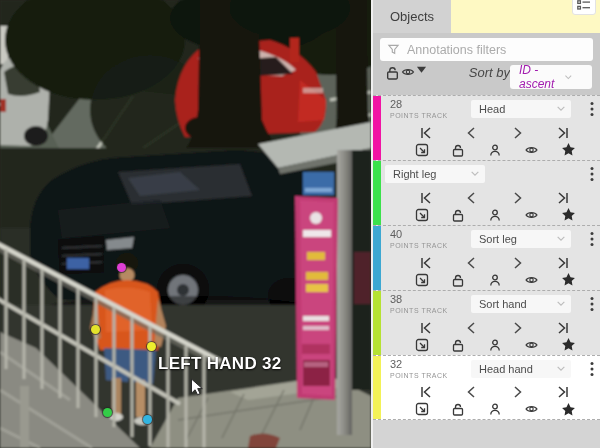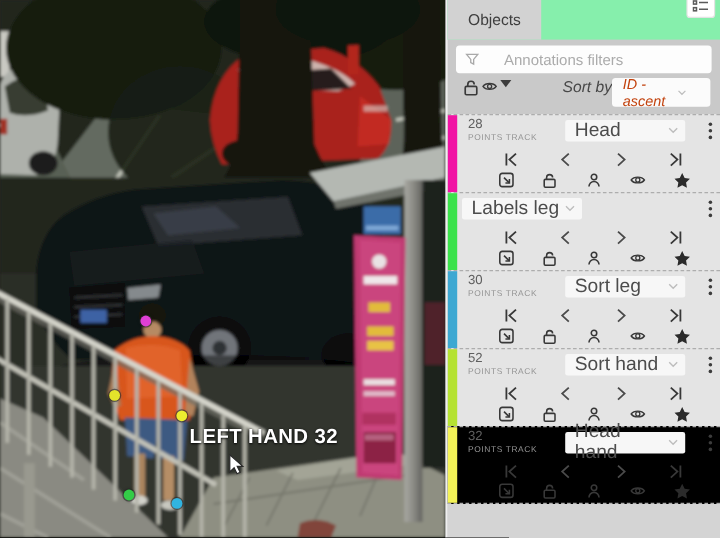--- a/index.html
+++ b/index.html
@@ -13,49 +13,49 @@
   .kp { position:absolute; width:9px; height:9px; border-radius:50%;
         box-shadow:0 0 0 1px rgba(40,40,40,.55), 0 0 3px rgba(0,0,0,.4); }
   .kp-label { position:absolute; left:158px; top:354px; color:#fff; font-weight:700;
         font-size:17px; letter-spacing:.3px; white-space:nowrap;
         text-shadow:0 1px 2px rgba(0,0,0,.85), 0 0 1px rgba(0,0,0,.7); }
   .cursor { position:absolute; left:190px; top:378px; }
 
   
   .sidebar { width:229px; height:448px; background:#c9c9c9; border-left:2px solid #efefef;
              display:flex; flex-direction:column; }
-  .tabbar { position:relative; height:33px; background:#86efac; display:flex; align-items:stretch; flex:0 0 33px; }
+  .tabbar { position:relative; height:33px; background:#fef9c3; display:flex; align-items:stretch; flex:0 0 33px; }
   .tab { padding:0 17px; display:flex; align-items:center; font-size:13px; color:#3e3e3e; cursor:default; }
   .tab.active { background:#d2d2d2; }
   .corner-btn { position:absolute; right:4px; top:-9px; width:24px; height:24px; background:#fff;
                 border:1px solid #e3e3e3; border-radius:3px; display:flex; align-items:flex-end;
                 justify-content:center; padding-bottom:3px; }
   .filter-wrap { margin:5px 7px 4px 7px; height:23px; background:#fdfdfd; border-radius:3px;
-                 display:flex; align-items:center; padding:0 7px; gap:20px; flex:0 0 23px; }
+                 display:flex; align-items:center; padding:0 7px; gap:7px; flex:0 0 23px; }
   .filter-wrap input { border:0; outline:0; background:transparent; flex:1; font-size:12.5px;
                  color:#5a5a5a; font-family:"Liberation Sans", sans-serif; }
   .filter-wrap input::placeholder { color:#ababab; }
   .ctrl-row { height:30px; display:flex; align-items:flex-start; padding:0 8px 0 12px; flex:0 0 30px;font-style:italic; }
   .ctrl-ic { display:flex; align-items:center; }
   .sortby { margin-left:auto; font-size:13px; color:#474747; }
   .sort-select { width:82px; height:24px; background:#fbfbfb; border-radius:3px; display:flex;
                  align-items:center; justify-content:space-between; padding:0 19px 0 9px;
-                 font-size:12px; color:#c2410c; }
+                 font-size:12px; color:#a21caf; }
   .track-list { flex:1; background:#d4d4d4; overflow:hidden; }
   .track-item { height:65px; display:flex; background:#e4e4e4; border-top:1px dashed #adadad; position:relative; }
   .track-item:last-of-type { border-bottom:1px dashed #adadad; }
   .stripe { width:8px; flex:0 0 8px; }
   .item-body { flex:1; display:flex; flex-direction:column; padding:3px 6px 2px 4px; }
   .row1 { display:flex; align-items:flex-start; height:24px; }
   .id-block { flex:0 0 86px; padding-left:5px; line-height:1.05; }
   .item-id { font-size:11px; color:#5f5f5f; }
   .item-type { font-size:7px; color:#949494; letter-spacing:.5px; margin-top:1px; }
   .label-select { width:100px; height:18px; background:#f7f7f7; border-radius:2px; display:flex;
                   align-items:center; justify-content:space-between; padding:0 5px 0 8px;
-                  font-size:16px; color:#4c4c4c; margin-top:1px; }
+                  font-size:11px; color:#4c4c4c; margin-top:1px; }
   .kebab { margin-left:auto; padding-top:2px; }
   .row2 { display:flex; justify-content:space-between; margin:3px 24px 0 34px; height:17px; }
   .row3 { display:flex; justify-content:space-between; margin:1px 18px 0 30px; height:17px; }
   .ibtn { display:flex; align-items:center; justify-content:center; }
 </style>
 </head>
 <body>
 
 <div class="app">
 
@@ -357,21 +357,21 @@
         </span>
       </div>
     </div>
   </div>
 
   <div class="track-item">
     <div class="stripe" style="background: rgb(59, 226, 75);"></div>
     <div class="item-body">
       <div class="row1">
         <div class="label-select">
-          <span>Labels leg</span>
+          <span>Right leg</span>
           <svg width="10" height="8" viewBox="0 0 12 9">
             <path d="M2 2l4 4 4-4" stroke="#bdbdbd" stroke-width="1.4" fill="none"></path>
           </svg>
         </div>
         <div class="kebab">
           <svg width="4" height="16" viewBox="0 0 4 16">
             <circle cx="2" cy="2.5" r="1.5" fill="#3c3c3c"></circle>
                   <circle cx="2" cy="8" r="1.5" fill="#3c3c3c"></circle>
                   <circle cx="2" cy="13.5" r="1.5" fill="#3c3c3c"></circle>
           </svg>
@@ -444,21 +444,21 @@
         </span>
       </div>
     </div>
   </div>
 
   <div class="track-item">
     <div class="stripe" style="background: rgb(61, 168, 210);"></div>
     <div class="item-body">
       <div class="row1">
         <div class="id-block">
-          <div class="item-id">30</div>
+          <div class="item-id">40</div>
           <div class="item-type">POINTS TRACK</div>
         </div>
         <div class="label-select">
           <span>Sort leg</span>
           <svg width="10" height="8" viewBox="0 0 12 9">
             <path d="M2 2l4 4 4-4" stroke="#bdbdbd" stroke-width="1.4" fill="none"></path>
           </svg>
         </div>
         <div class="kebab">
           <svg width="4" height="16" viewBox="0 0 4 16">
@@ -535,21 +535,21 @@
         </span>
       </div>
     </div>
   </div>
 
   <div class="track-item">
     <div class="stripe" style="background: rgb(181, 226, 50);"></div>
     <div class="item-body">
       <div class="row1">
         <div class="id-block">
-          <div class="item-id">52</div>
+          <div class="item-id">38</div>
           <div class="item-type">POINTS TRACK</div>
         </div>
         <div class="label-select">
           <span>Sort hand</span>
           <svg width="10" height="8" viewBox="0 0 12 9">
             <path d="M2 2l4 4 4-4" stroke="#bdbdbd" stroke-width="1.4" fill="none"></path>
           </svg>
         </div>
         <div class="kebab">
           <svg width="4" height="16" viewBox="0 0 4 16">
@@ -621,21 +621,21 @@
         </span>
         <span class="ibtn">
           <svg width="15" height="15" viewBox="0 0 14 14">
             <path d="M7 1l1.9 3.9 4.1.6-3 2.9.7 4.2L7 10.6 3.3 12.6 4 8.4 1 5.5l4.1-.6Z" fill="#2b2b2b"></path>
           </svg>
         </span>
       </div>
     </div>
   </div>
 
-  <div class="track-item selected" style="background: #000000;">
+  <div class="track-item selected" style="background: #ffffff;">
     <div class="stripe" style="background: rgb(243, 242, 87);"></div>
     <div class="item-body">
       <div class="row1">
         <div class="id-block">
           <div class="item-id">32</div>
           <div class="item-type">POINTS TRACK</div>
         </div>
         <div class="label-select">
           <span>Head hand</span>
           <svg width="10" height="8" viewBox="0 0 12 9">

